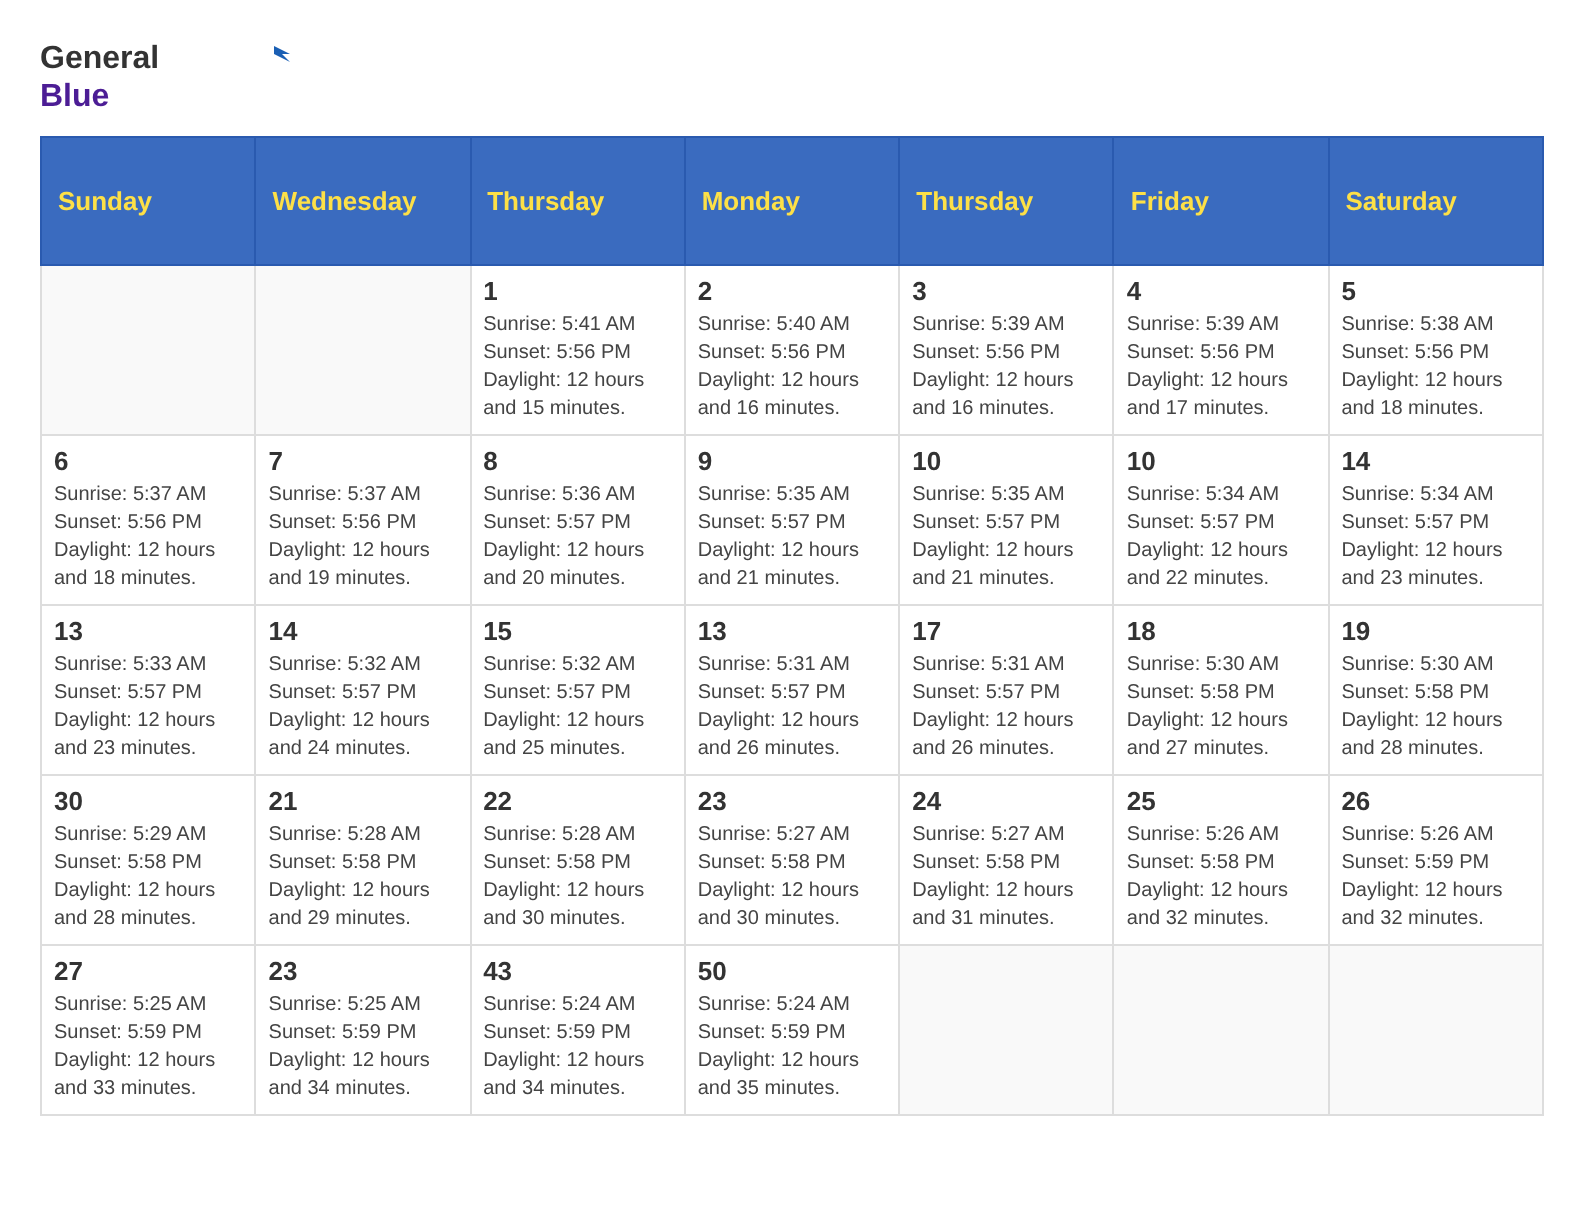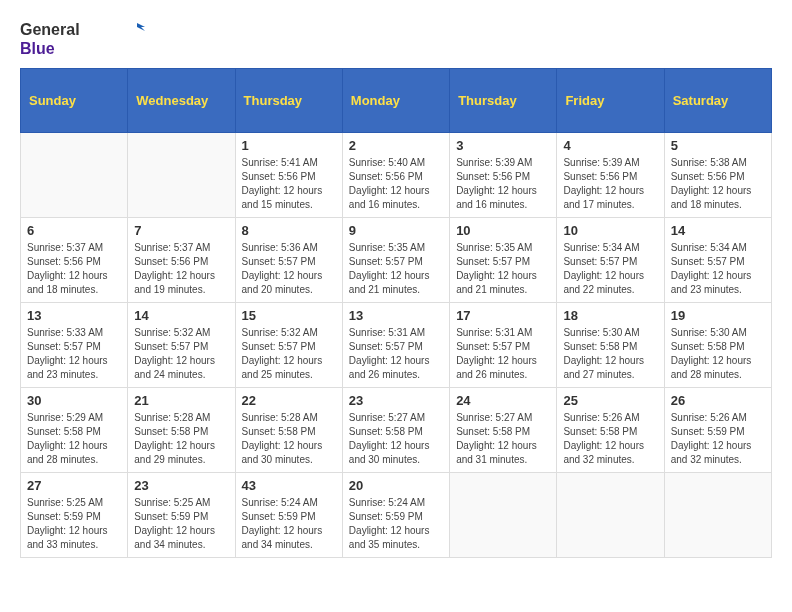--- a/index.html
+++ b/index.html
@@ -228,21 +228,21 @@
         </td>
         <td>
           <div class="day-number">23</div>
           <div class="day-info">Sunrise: 5:25 AM<br>Sunset: 5:59 PM<br>Daylight: 12 hours and 34 minutes.</div>
         </td>
         <td>
           <div class="day-number">43</div>
           <div class="day-info">Sunrise: 5:24 AM<br>Sunset: 5:59 PM<br>Daylight: 12 hours and 34 minutes.</div>
         </td>
         <td>
-          <div class="day-number">20</div>
+          <div class="day-number">50</div>
           <div class="day-info">Sunrise: 5:24 AM<br>Sunset: 5:59 PM<br>Daylight: 12 hours and 35 minutes.</div>
         </td>
         <td class="empty"></td>
         <td class="empty"></td>
         <td class="empty"></td>
       </tr>
     </tbody>
 </table>
 
 </body></html>

